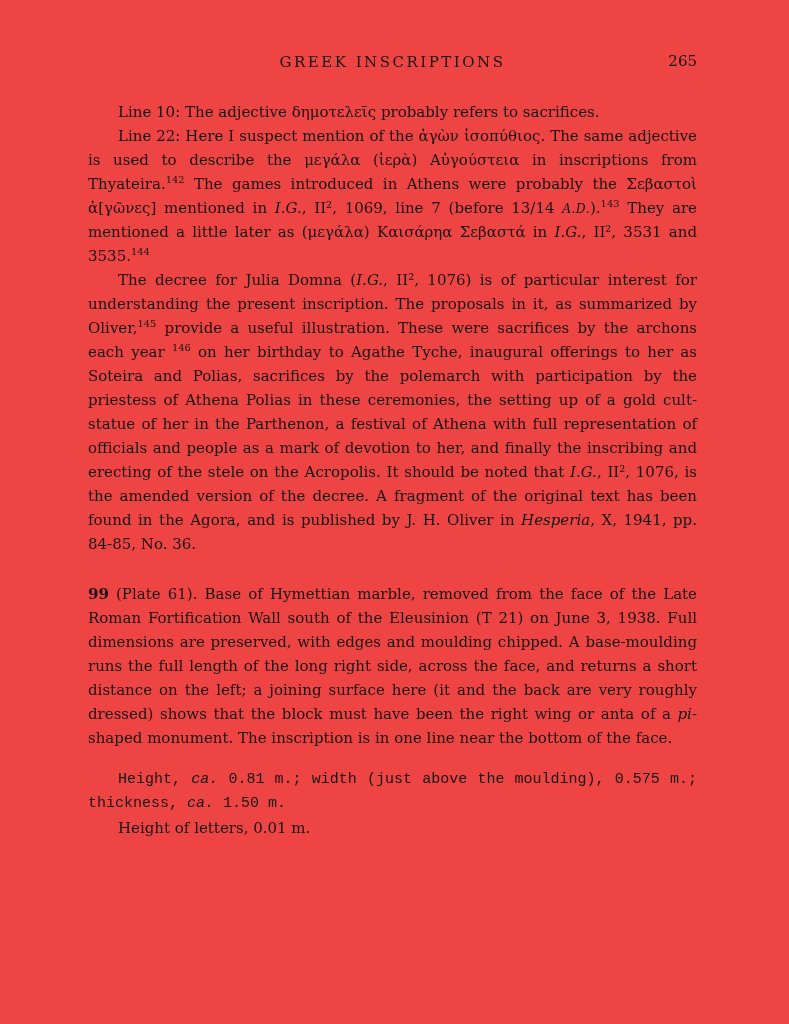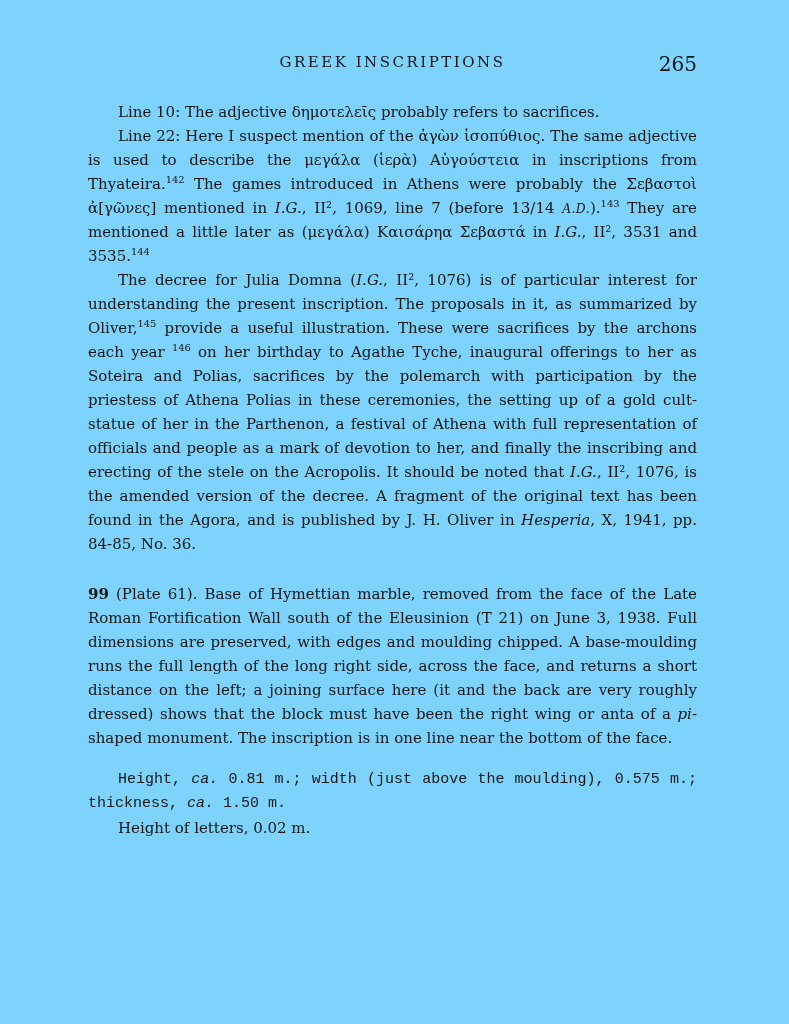--- a/index.html
+++ b/index.html
@@ -6,42 +6,42 @@
     margin: 0;
     padding: 0;
     background: #e8e8e6;
     font-family: "DejaVu Serif", "Liberation Serif", serif;
   }
   .page {
     position: relative;
     width: 789px;
     height: 1024px;
     margin: 0 auto;
-    background: #7dd3fc;
+    background: #ef4444;
     color: #161616;
     box-sizing: border-box;
     padding: 52px 92px 36px 88px;
     overflow: hidden;
   }
   .header {
     position: relative;
     text-align: center;
     margin-bottom: 28px;
     height: 20px;
   }
   .page-title {
     font-size: 15px;
     letter-spacing: 2.5px;
     display: inline-block;
   }
   .page-number {
     position: absolute;
     right: 0;
     top: 0;
-    font-size: 20px;
+    font-size: 15px;
   }
   .body-text p.para {
     margin: 0;
     font-size: 15px;
     line-height: 1.6;
     text-align: justify;
   }
   .indent { text-indent: 30px; }
   .entry { margin-top: 26px !important; }
   .spaced { margin-top: 18px !important; font-family: Liberation Mono, monospace; }
@@ -66,16 +66,16 @@
     <span class="page-title">GREEK INSCRIPTIONS</span>
     <span class="page-number">265</span>
   </div>
 
   <div class="body-text" id="body-paragraphs">
       <p class="para indent"><span>Line 10:  The adjective δημοτελεῖς probably refers to sacrifices.</span></p>
       <p class="para indent"><span>Line 22:  Here I suspect mention of the ἀγὼν ἰσοπύθιος.  The same adjective is used to describe the μεγάλα (ἱερὰ) Αὐγούστεια in inscriptions from Thyateira.</span><span class="sup">142</span><span>  The games introduced in Athens were probably the Σεβαστοὶ ἀ[γῶνες] mentioned in </span><span class="it">I.G.</span><span>, II², 1069, line 7 (before 13/14 </span><span class="sc">A.D.</span><span>).</span><span class="sup">143</span><span>  They are mentioned a little later as (μεγάλα) Καισάρηα Σεβαστά in </span><span class="it">I.G.</span><span>, II², 3531 and 3535.</span><span class="sup">144</span></p>
       <p class="para indent"><span>The decree for Julia Domna (</span><span class="it">I.G.</span><span>, II², 1076) is of particular interest for understanding the present inscription.  The proposals in it, as summarized by Oliver,</span><span class="sup">145</span><span> provide a useful illustration.  These were sacrifices by the archons each year </span><span class="sup">146</span><span> on her birthday to Agathe Tyche, inaugural offerings to her as Soteira and Polias, sacrifices by the polemarch with participation by the priestess of Athena Polias in these ceremonies, the setting up of a gold cult-statue of her in the Parthenon, a festival of Athena with full representation of officials and people as a mark of devotion to her, and finally the inscribing and erecting of the stele on the Acropolis.  It should be noted that </span><span class="it">I.G.</span><span>, II², 1076, is the amended version of the decree.  A fragment of the original text has been found in the Agora, and is published by J. H. Oliver in </span><span class="it">Hesperia</span><span>, X, 1941, pp. 84-85, No. 36.</span></p>
       <p class="para entry"><span class="b">99</span><span>  (Plate 61).  Base of Hymettian marble, removed from the face of the Late Roman Fortification Wall south of the Eleusinion (T 21) on June 3, 1938.  Full dimensions are preserved, with edges and moulding chipped.  A base-moulding runs the full length of the long right side, across the face, and returns a short distance on the left; a joining surface here (it and the back are very roughly dressed) shows that the block must have been the right wing or anta of a </span><span class="it">pi</span><span>-shaped monument.  The inscription is in one line near the bottom of the face.</span></p>
       <p class="para indent spaced"><span>Height, </span><span class="it">ca.</span><span> 0.81 m.; width (just above the moulding), 0.575 m.; thickness, </span><span class="it">ca.</span><span> 1.50 m.</span></p>
-      <p class="para indent"><span>Height of letters, 0.02 m.</span></p>
+      <p class="para indent"><span>Height of letters, 0.01 m.</span></p>
     </div>
 
 </div>
 
 </body></html>

